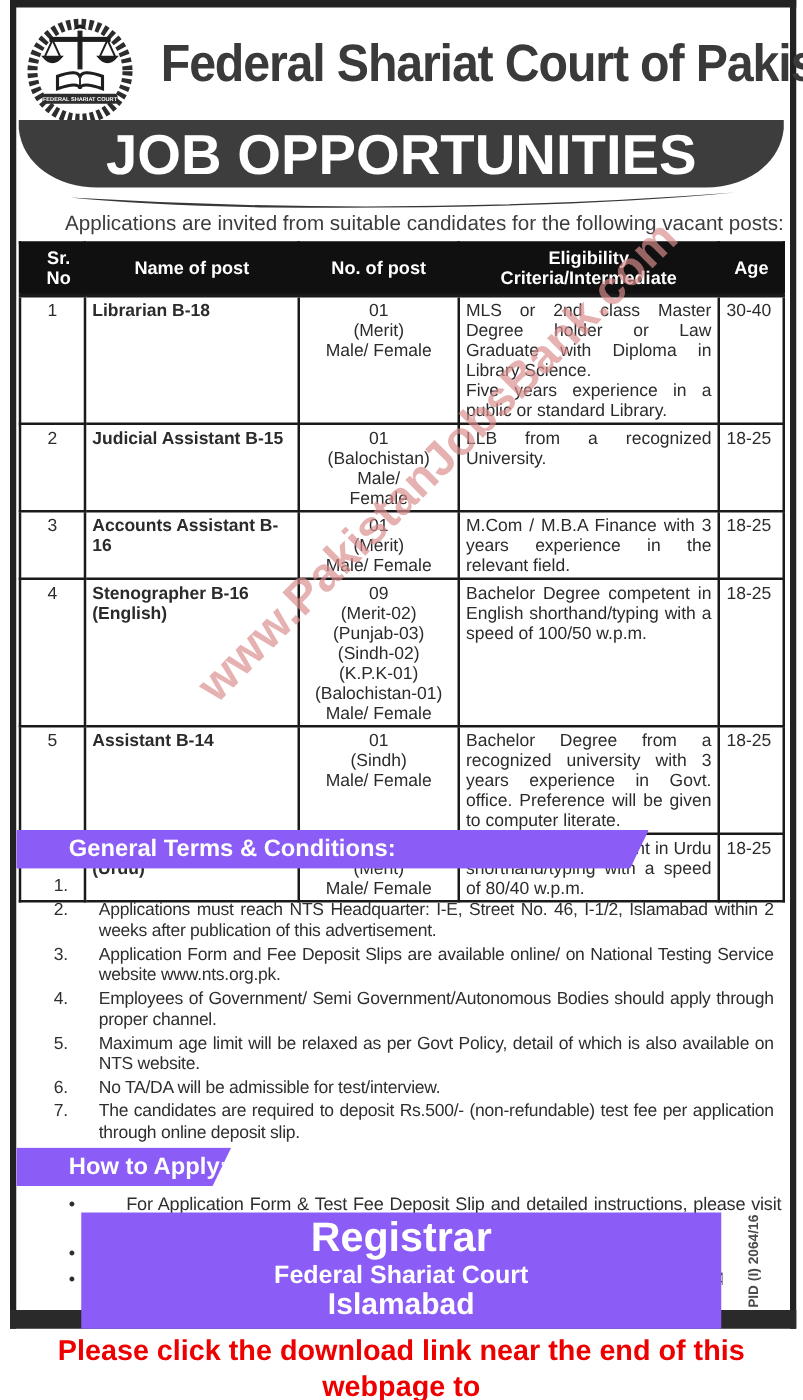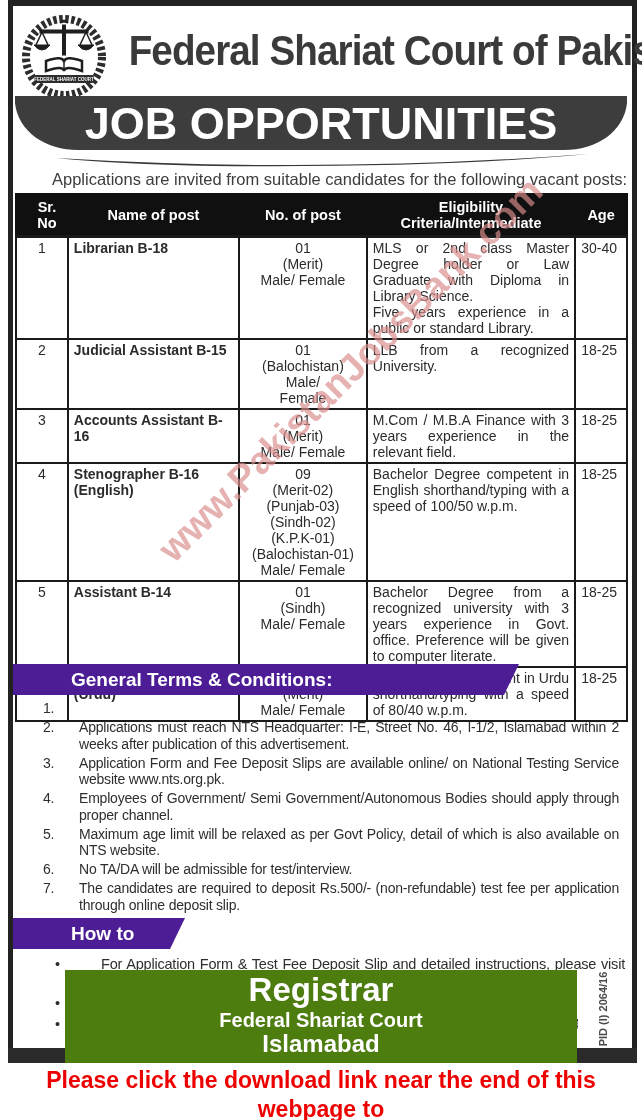--- a/index.html
+++ b/index.html
@@ -38,22 +38,22 @@
   .c-elig { text-align:justify; white-space:pre-line; }
   .c-age { text-align:left; }
 
   
   #watermark { left:150px; top:540px; font-size:38px; font-weight:bold;
                color:rgba(217,140,140,.68); white-space:nowrap;
                transform:rotate(-45deg); transform-origin:0 0; z-index:6; pointer-events:none; }
 
   
   #lower { left:13px; top:664px; width:617px; }
-  .section-bar { position:relative; background:#4c1d95; color:#fff; font-weight:bold;
-                 font-size:19px; height:31px; line-height:31px; padding-left:58px;
+  .section-bar { position:relative; background:#8b5cf6; color:#fff; font-weight:bold;
+                 font-size:19px; height:31px; line-height:31px; padding-left:42px;
                  clip-path:polygon(0 0,100% 0,calc(100% - 15px) 100%,0 100%); }
   .bar-wrap { position:relative; }
   .bar-tail { position:absolute; top:3px; height:30px; width:34px; background:#a9a9a9;
               transform:skewX(-24deg); border-radius:0 4px 22px 4px; z-index:-1; }
   #terms-bar-wrap { width:506px; }
   #terms-tail { left:488px; }
   #apply-bar-wrap { width:172px; margin-top:5px; }
   #apply-tail { left:154px; }
 
   .term { display:flex; width:606px; padding-left:30px; font-size:14px;
@@ -64,21 +64,21 @@
 
   #apply-list { margin-top:6px; }
   .bullet-item { display:flex; width:612px; padding-left:42px; font-size:14.5px;
                  line-height:18px; color:#2e2e2e; letter-spacing:-.2px; margin-top:3px; }
   .bullet-glyph { width:46px; flex:none; }
   .bullet-text { flex:1; }
   .justified { text-align:justify; }
   .u { text-decoration:underline; }
 
   
-  #footer-box { left:65px; top:970px; width:512px; height:93px; background:#4d7c0f;
+  #footer-box { left:65px; top:970px; width:512px; height:93px; background:#8b5cf6;
                 color:#fff; text-align:center; z-index:2; }
   #footer-strip { left:8px; top:1048px; width:629px; height:15px; background:#2a2a2a; z-index:1; }
   #footer-line1 { font-size:33px; font-weight:bold; line-height:36px; margin-top:2px; }
   #footer-line2 { font-size:20px; font-weight:bold; line-height:24px; }
   #footer-line3 { font-size:24px; font-weight:bold; line-height:24px; }
   #pid-box { left:578px; top:970px; width:50px; height:78px; background:#fff; z-index:3; }
   #pid-text { position:absolute; left:50%; top:50%;
               transform:translate(-50%,-50%) rotate(-90deg);
               font-size:11px; font-weight:bold; color:#4a4a4a; white-space:nowrap; }
 

